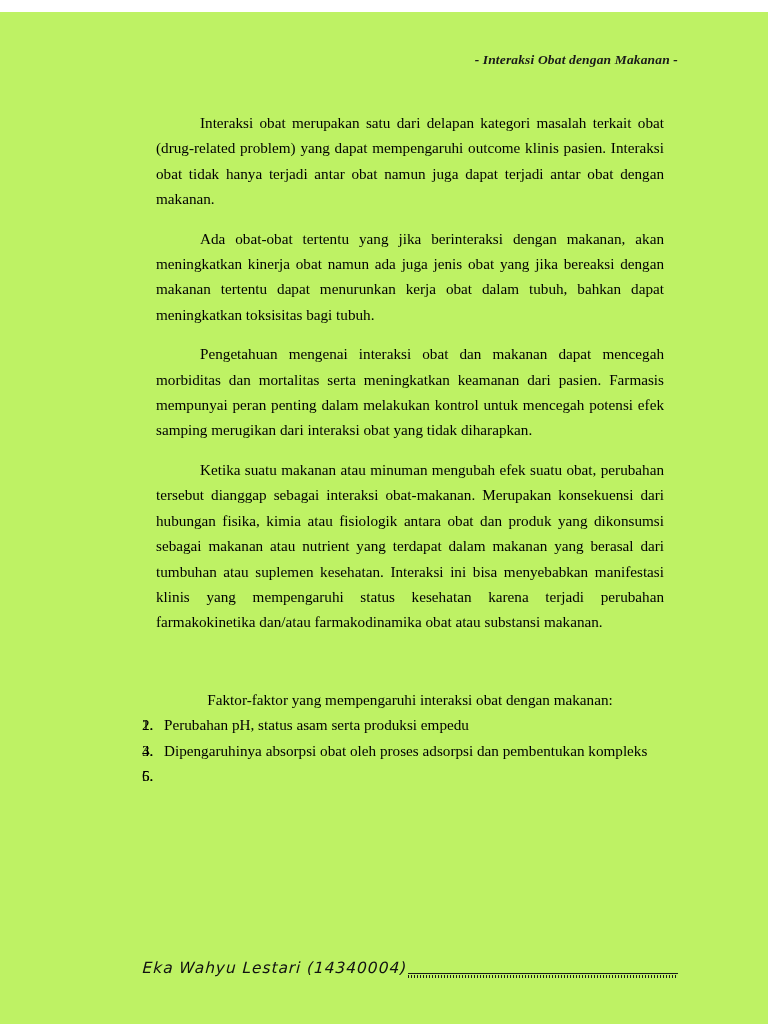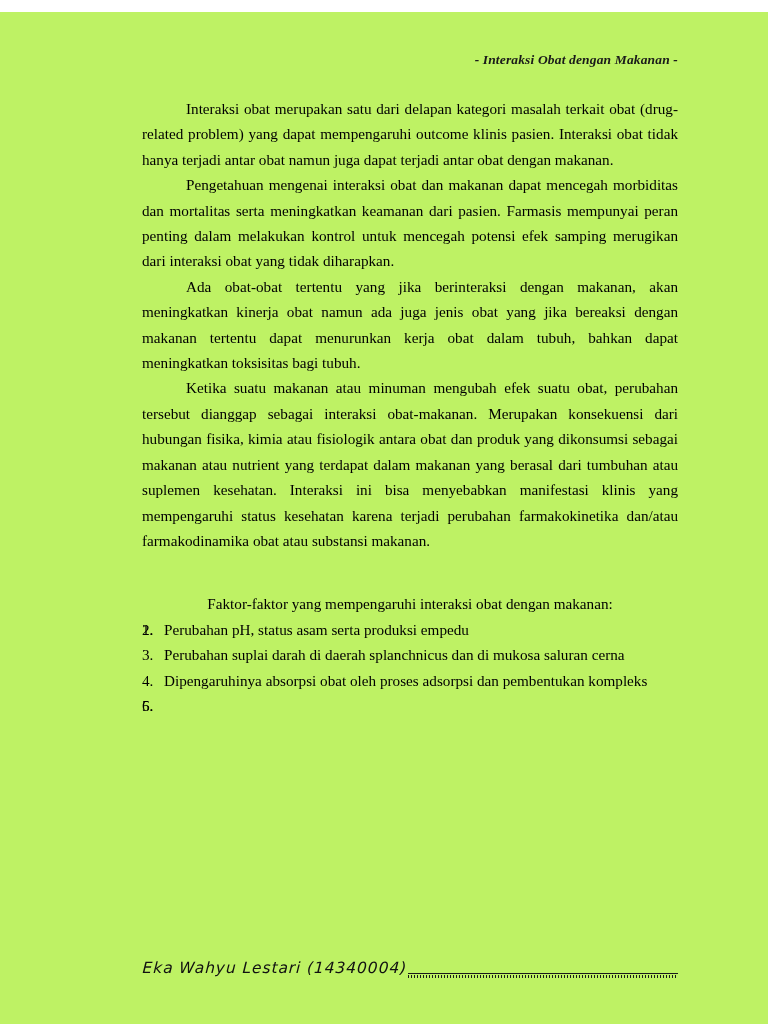--- a/index.html
+++ b/index.html
@@ -43,21 +43,21 @@
 
   
   .content {
     position: absolute;
     left: 142px;
     top: 84px;
     width: 536px;
   }
 
   p.para {
-    margin: 0;
+    margin: 14px;
     text-align: justify;
     text-justify: inter-word;
     text-indent: 44px;
     font-size: 15.2px;
     line-height: 25.4px;
     hyphens: none;
   }
 
   
   .list-intro {
@@ -140,37 +140,36 @@
 </head>
 <body>
 
 <div class="page">
 
   <div class="page-header">- Interaksi Obat dengan Makanan -</div>
 
   <div class="content">
 
     <p class="para">Interaksi obat merupakan satu dari delapan kategori masalah terkait obat (drug-related problem) yang dapat mempengaruhi outcome klinis pasien. Interaksi obat tidak hanya terjadi antar obat namun juga dapat terjadi antar obat dengan makanan.</p>
+    <p class="para">Ada obat-obat tertentu yang jika berinteraksi dengan makanan, akan meningkatkan kinerja obat namun ada juga jenis obat yang jika bereaksi dengan makanan tertentu dapat menurunkan kerja obat dalam tubuh, bahkan dapat meningkatkan toksisitas bagi tubuh.</p>
     <p class="para">Pengetahuan mengenai interaksi obat dan makanan dapat mencegah morbiditas dan mortalitas serta meningkatkan keamanan dari pasien.  Farmasis mempunyai peran penting dalam melakukan kontrol untuk mencegah potensi efek samping merugikan dari interaksi obat yang tidak diharapkan.</p>
-    <p class="para">Ada obat-obat tertentu yang jika berinteraksi dengan makanan, akan meningkatkan kinerja obat namun ada juga jenis obat yang jika bereaksi dengan makanan tertentu dapat menurunkan kerja obat dalam tubuh, bahkan dapat meningkatkan toksisitas bagi tubuh.</p>
     <p class="para">Ketika suatu makanan atau minuman mengubah efek suatu obat, perubahan tersebut dianggap sebagai interaksi obat-makanan. Merupakan konsekuensi dari hubungan fisika, kimia atau fisiologik antara obat dan produk yang dikonsumsi sebagai makanan atau nutrient yang terdapat dalam makanan yang berasal dari tumbuhan atau suplemen kesehatan. Interaksi ini bisa menyebabkan manifestasi klinis yang mempengaruhi status kesehatan karena terjadi perubahan farmakokinetika dan/atau farmakodinamika obat atau substansi makanan.</p>
 
     <p class="list-intro">Faktor-faktor yang mempengaruhi interaksi obat dengan makanan:</p>
 
     <ol class="factor-list">
       <li>
         <span class="num">1.</span>
       </li>
       <li>
         <span class="num">2.</span>
         <span class="txt">Perubahan pH, status asam serta produksi empedu</span>
       </li>
       <li>
         <span class="num">3.</span>
-        <span class="txt">Perubahan suplai darah di daerah splanchnicus dan di mukosa saluran cerna</span>
       </li>
       <li>
         <span class="num">4.</span>
         <span class="txt">Dipengaruhinya absorpsi obat oleh proses adsorpsi dan pembentukan kompleks</span>
       </li>
       <li>
         <span class="num">5.</span>
       </li>
       <li>
         <span class="num">6.</span>

